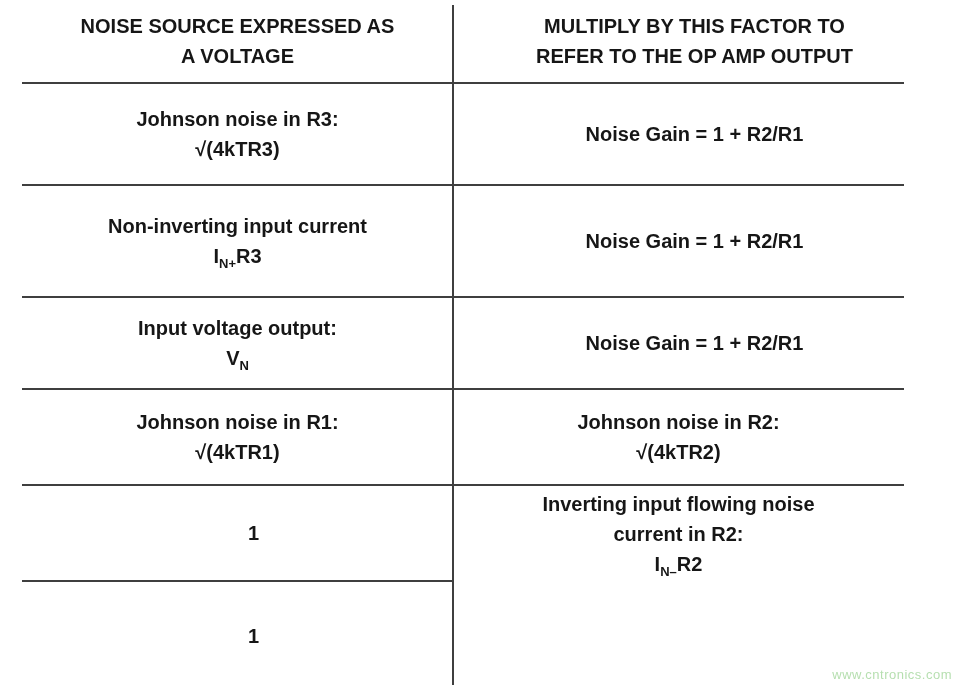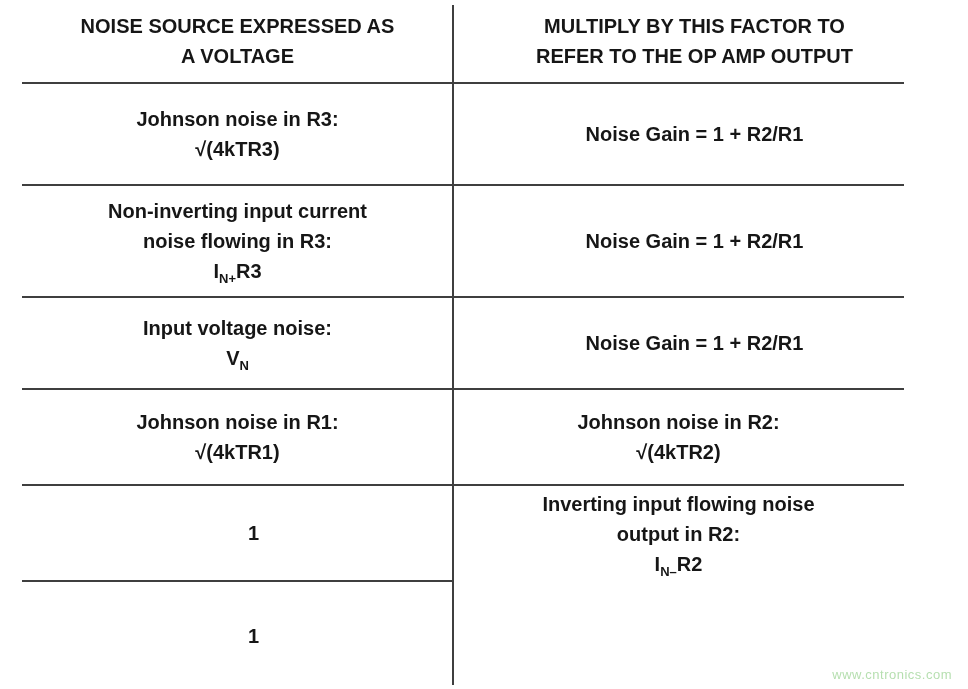--- a/index.html
+++ b/index.html
@@ -92,29 +92,28 @@
     <div class="cell left bb">
       <div class="line">Johnson noise in R3:</div>
       <div class="line">√(4kTR3)</div>
     </div>
     <div class="cell right bb">
       <div class="line">Noise Gain = 1 + R2/R1</div>
     </div>
 
     <div class="cell left bb">
       <div class="line">Non-inverting input current</div>
-      <div class="line">noise flowing in R3:</div>
       <div class="line"><span>I</span><sub>N+</sub><span>R3</span></div>
     </div>
     <div class="cell right bb">
       <div class="line">Noise Gain = 1 + R2/R1</div>
     </div>
 
     <div class="cell left bb">
-      <div class="line">Input voltage noise:</div>
+      <div class="line">Input voltage output:</div>
       <div class="line"><span>V</span><sub>N</sub><span></span></div>
     </div>
     <div class="cell right bb">
       <div class="line">Noise Gain = 1 + R2/R1</div>
     </div>
 
     <div class="cell left bb">
       <div class="line">Johnson noise in R1:</div>
       <div class="line">√(4kTR1)</div>
     </div>
@@ -122,21 +121,21 @@
     <div class="cell left bb">
       <div class="line">Johnson noise in R2:</div>
       <div class="line">√(4kTR2)</div>
     </div>
     <div class="cell right bb">
       <div class="line">1</div>
     </div>
 
     <div class="cell left">
       <div class="line">Inverting input flowing noise</div>
-      <div class="line">output in R2:</div>
+      <div class="line">current in R2:</div>
       <div class="line"><span>I</span><sub>N–</sub><span>R2</span></div>
     </div>
     <div class="cell right">
       <div class="line">1</div>
     </div>
 
   </div>
 
   <div class="watermark">www.cntronics.com</div>
 

